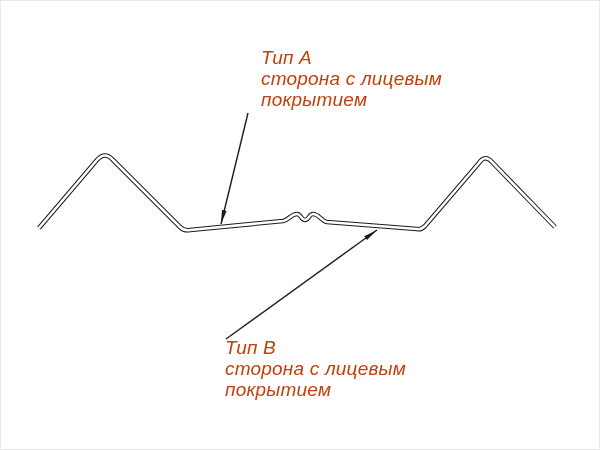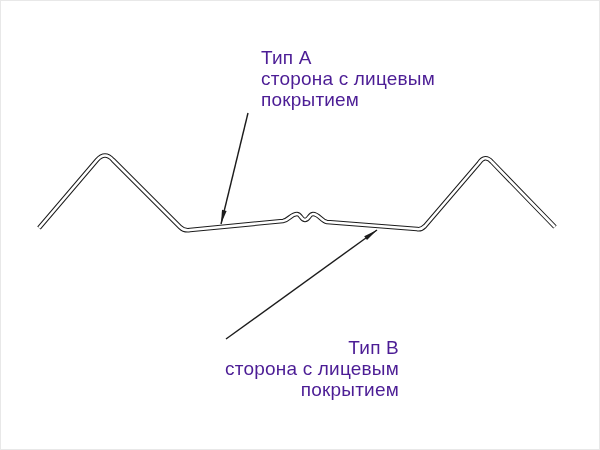--- a/index.html
+++ b/index.html
@@ -17,28 +17,29 @@
     box-sizing: border-box;
     overflow: hidden;
   }
   .canvas svg {
     position: absolute;
     left: 0;
     top: 0;
   }
   .label {
     position: absolute;
+    font-style: italic;
     font-size: 19px;
     line-height: 21px;
-    color: #4c1d95;
+    color: #c2410c;
     white-space: nowrap;
     letter-spacing: 0.2px;
   }
   .label-a { left: 260px; top: 46px; }
-  .label-b { left: 224px; top: 336px; text-align: right; }
+  .label-b { left: 224px; top: 336px; }
 </style>
 </head>
 <body>
 
 <div class="canvas">
 
   <svg width="600" height="450" viewBox="0 0 600 450">
 
     <path d="M 38 227 L 96 159 Q 104 150 112 159 L 179 226 Q 183 230 189 229
              L 282 220

